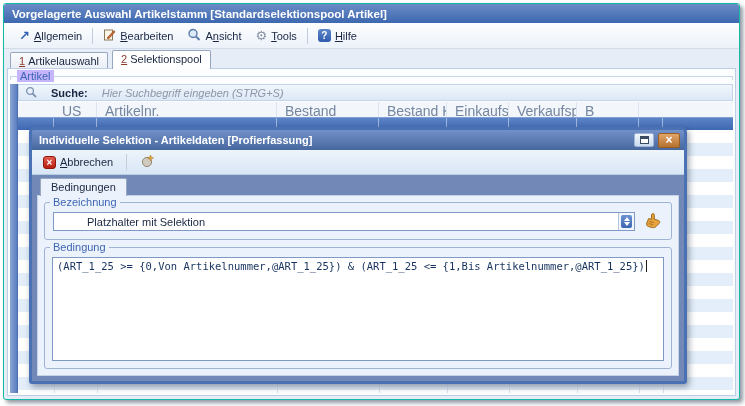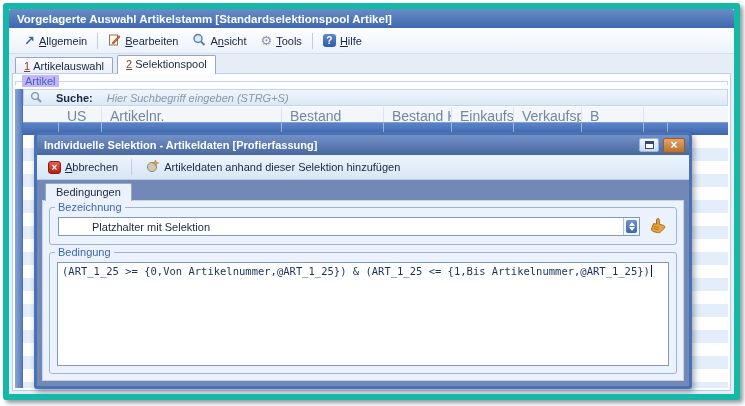--- a/index.html
+++ b/index.html
@@ -1,20 +1,20 @@
 <!DOCTYPE html>
 <html><head>
 <meta charset="utf-8">
 <style>
   * { box-sizing: border-box; margin: 0; padding: 0; }
   html,body { background:#fff; width:745px; height:406px; overflow:hidden;
     font-family:"Liberation Sans", sans-serif; font-size:11px; color:#1A2742; }
 
   .app-window { position:absolute; left:3px; top:3px; width:737px; height:397px;
-    background:#E7EDF7; border:6px solid #14b8a6; border-radius:3px;
+    background:#E7EDF7; border:1px solid #14b8a6; border-radius:3px;
     box-shadow:3px 3px 4px rgba(110,118,130,.75); overflow:hidden; }
 
   
   .titlebar { position:absolute; left:0; top:0; right:0; height:19px;
     background:linear-gradient(#6A8CC6,#3D68B0); border-radius:2px 2px 0 0;
     display:flex; align-items:center; padding:0 8px; color:#fff; font-weight:bold; font-size:11.5px; }
 
   
   .menubar { position:absolute; left:0; top:19px; right:0; height:26px;
     background:linear-gradient(#FDFEFF,#ECF2FA); border-bottom:1px solid #D3DDEA;
@@ -225,21 +225,20 @@
       <div class="menu-item" style="padding:2px 4px;">
         <span class="cancel-glyph">×</span>
         <span><span class="hot">A</span><span>bbrechen</span></span>
       </div>
       <div class="menu-sep"></div>
       <div class="menu-item" style="padding:2px 4px;">
         <span><svg width="15" height="14" viewBox="0 0 15 14">
               <circle cx="7" cy="8" r="4.6" fill="#CFC9BE" stroke="#94876E" stroke-width="1"></circle>
               <path d="M10.5 1 L11.4 3.2 L13.6 4 L11.4 4.8 L10.5 7 L9.6 4.8 L7.4 4 L9.6 3.2 Z" fill="#E0A43C" stroke="#A8741C" stroke-width="0.5"></path>
             </svg></span>
-        <span>Artikeldaten anhand dieser Selektion hinzufügen</span>
       </div>
     </div>
 
     <div class="dlg-body">
       <span class="dlg-tab">Bedingungen</span>
       <div class="dlg-panel">
 
         <div class="fieldset fs-bez">
           <span class="legend">Bezeichnung</span>
           <div class="combobox">

